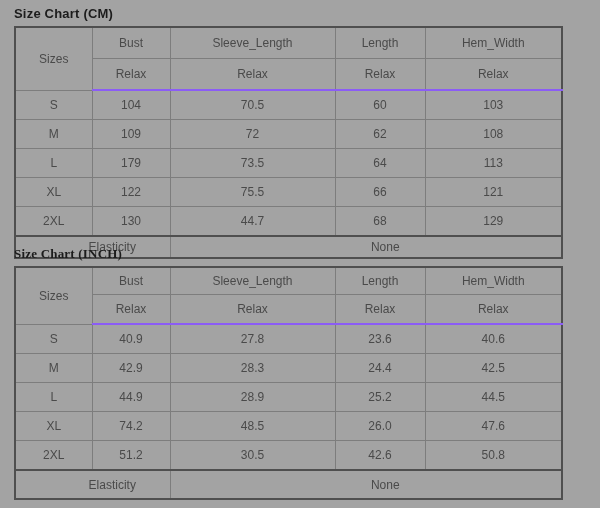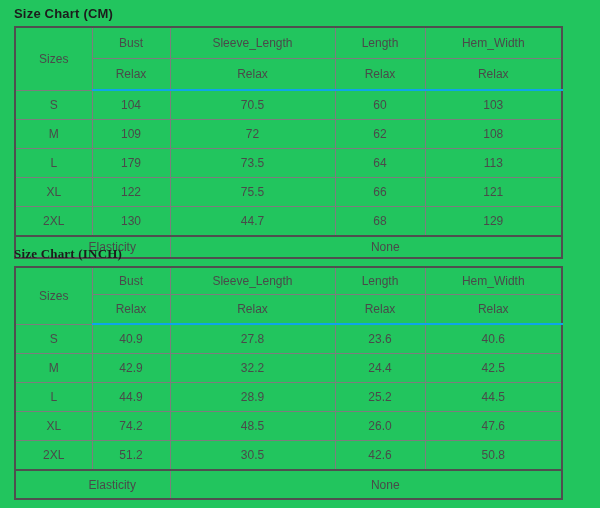--- a/index.html
+++ b/index.html
@@ -1,20 +1,20 @@
 <!DOCTYPE html>
 <html><head>
 <meta charset="utf-8">
 <style>
   html, body { margin: 0; padding: 0; background: #ffffff; }
   .page {
     position: relative;
     width: 600px;
     height: 508px;
-    background: #22c55e;
+    background: #a3a3a3;
     font-family: "Liberation Sans", sans-serif;
     overflow: hidden;
   }
   .chart-title {
     position: absolute;
     left: 14px;
     font-size: 13px;
     font-weight: bold;
     color: #1c1c1c;
     letter-spacing: 0.2px;
@@ -48,21 +48,21 @@
   .table-cm   tr.h1 td { height: 30px; }
   .table-cm   tr.h2 td { height: 30px; }
   .table-cm   tr.data-row td { height: 28px; }
   .table-cm   tr.footer-row td { height: 20px; }
   .table-inch tr.h1 td { height: 26px; }
   .table-inch tr.h2 td { height: 28px; }
   .table-inch tr.data-row td { height: 28px; }
   .table-inch tr.footer-row td { height: 27px; }
 
   
-  .size-table tr.h2 td { border-bottom: 2px solid #0ea5e9; }
+  .size-table tr.h2 td { border-bottom: 2px solid #8b5cf6; }
   .size-table tr.footer-row td { border-top: 2px solid #4f4f4f; padding-left: 39px; }
 
   col.c-sizes  { width: 77px; }
   col.c-bust   { width: 78px; }
   col.c-sleeve { width: 165px; }
   col.c-length { width: 90px; }
   col.c-hem    { width: 137px; }
 </style>
 </head>
 <body>
@@ -162,21 +162,21 @@
       <tr class="data-row">
         <td>S</td>
         <td>40.9</td>
         <td>27.8</td>
         <td>23.6</td>
         <td>40.6</td>
       </tr>
       <tr class="data-row">
         <td>M</td>
         <td>42.9</td>
-        <td>32.2</td>
+        <td>28.3</td>
         <td>24.4</td>
         <td>42.5</td>
       </tr>
       <tr class="data-row">
         <td>L</td>
         <td>44.9</td>
         <td>28.9</td>
         <td>25.2</td>
         <td>44.5</td>
       </tr>

